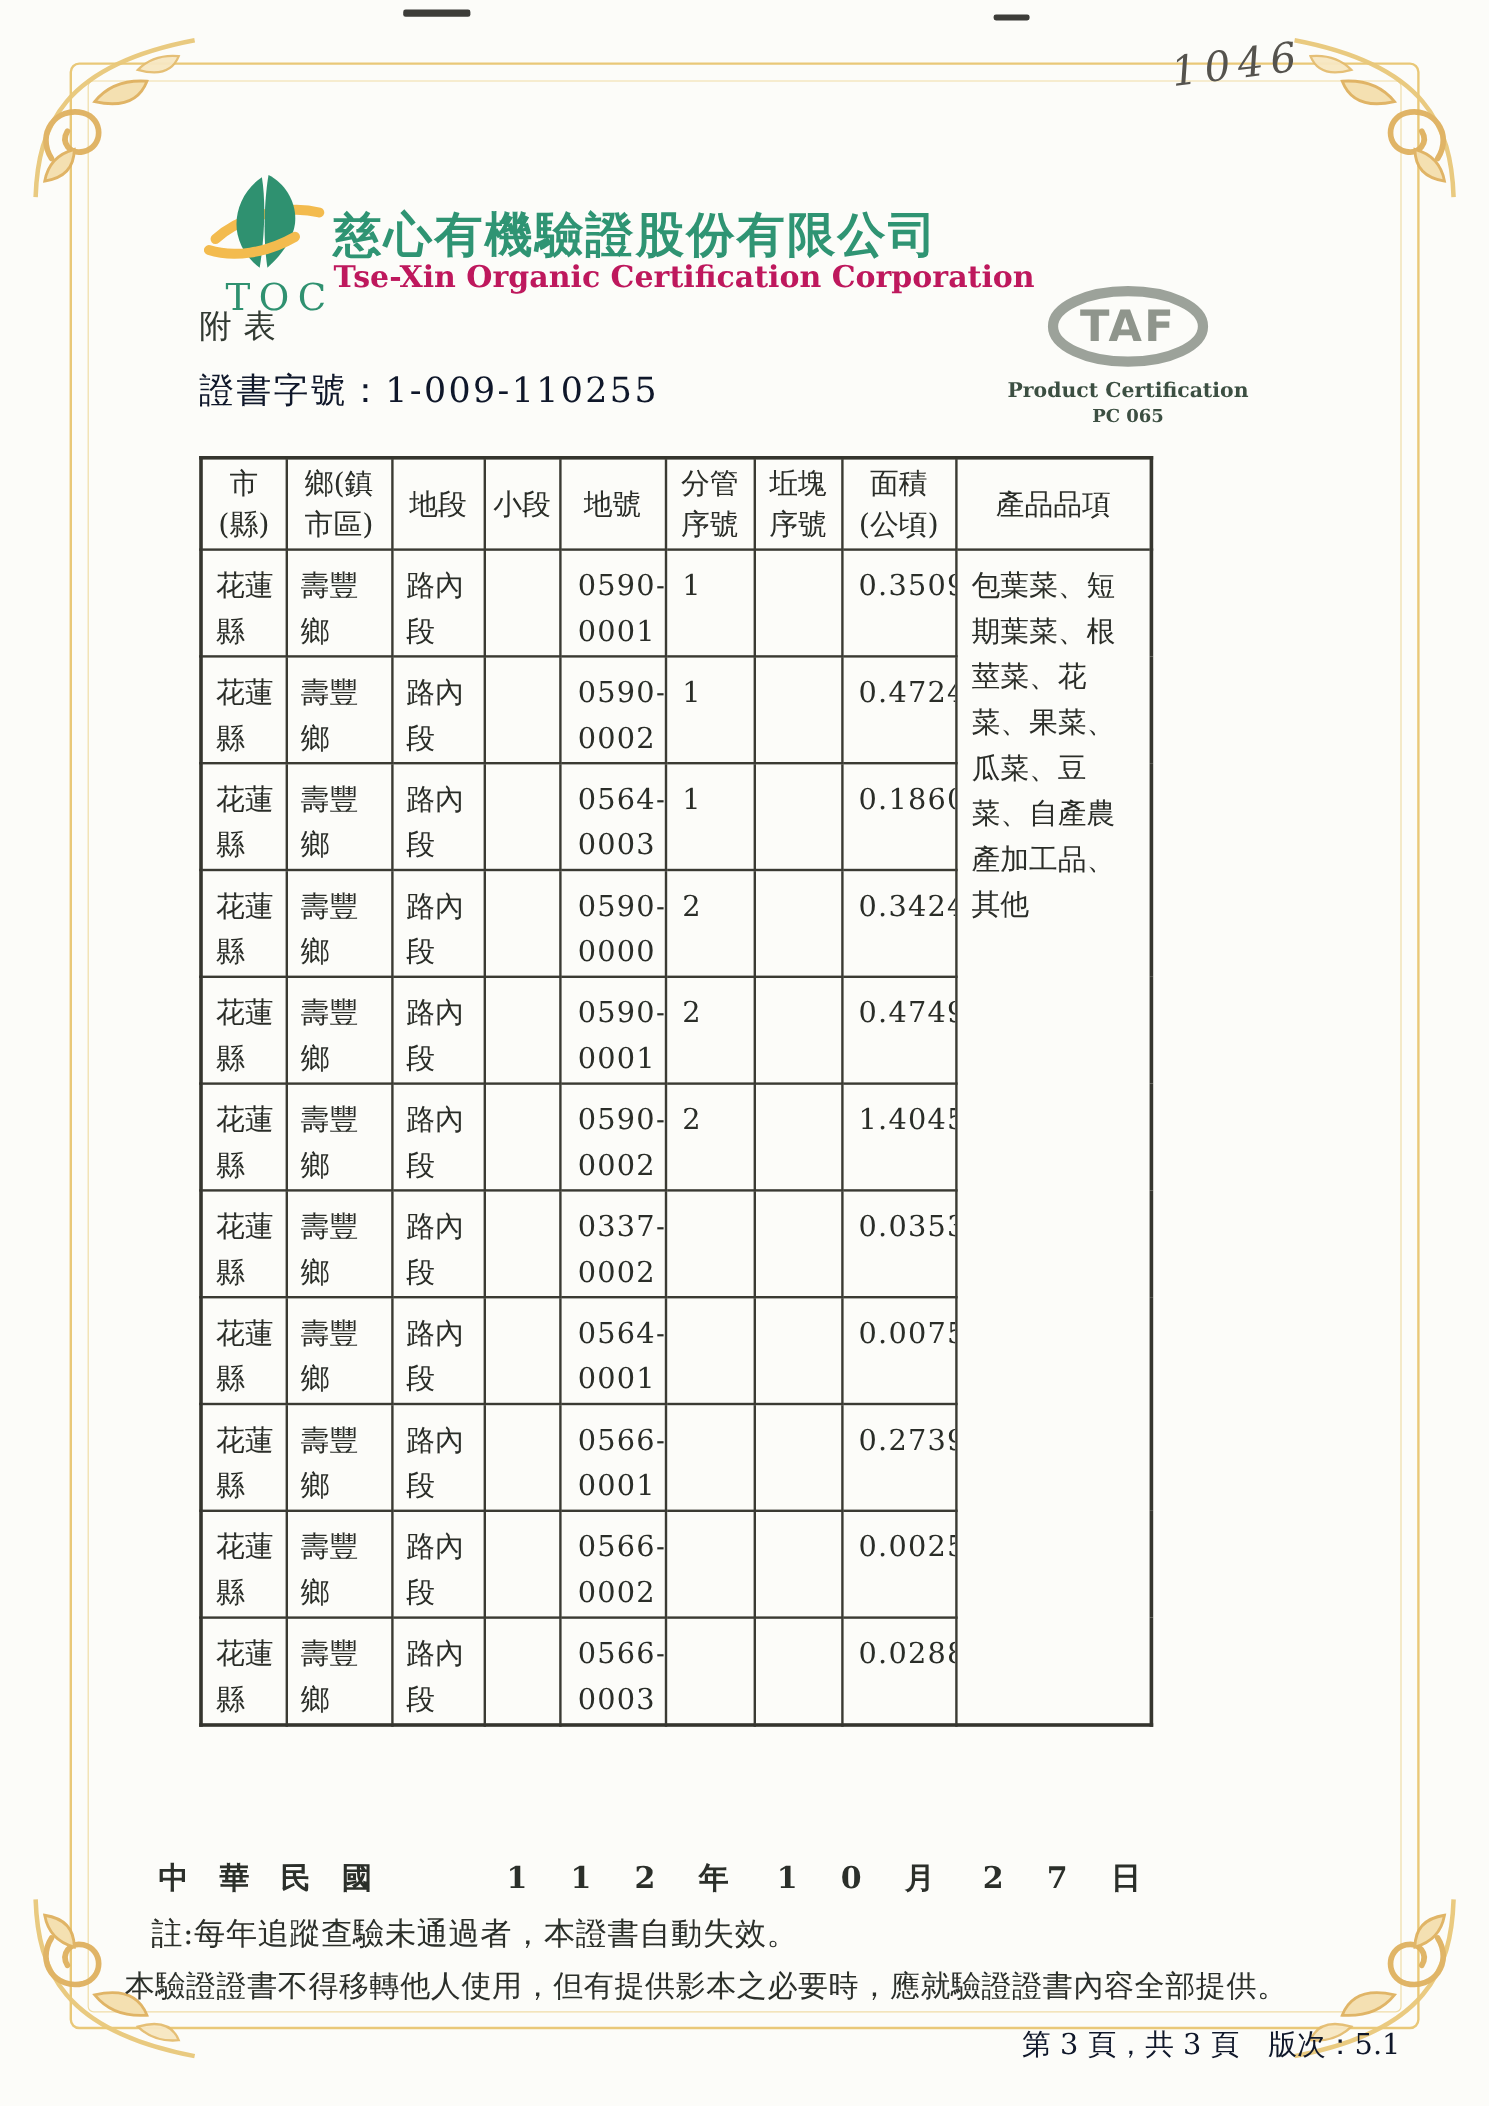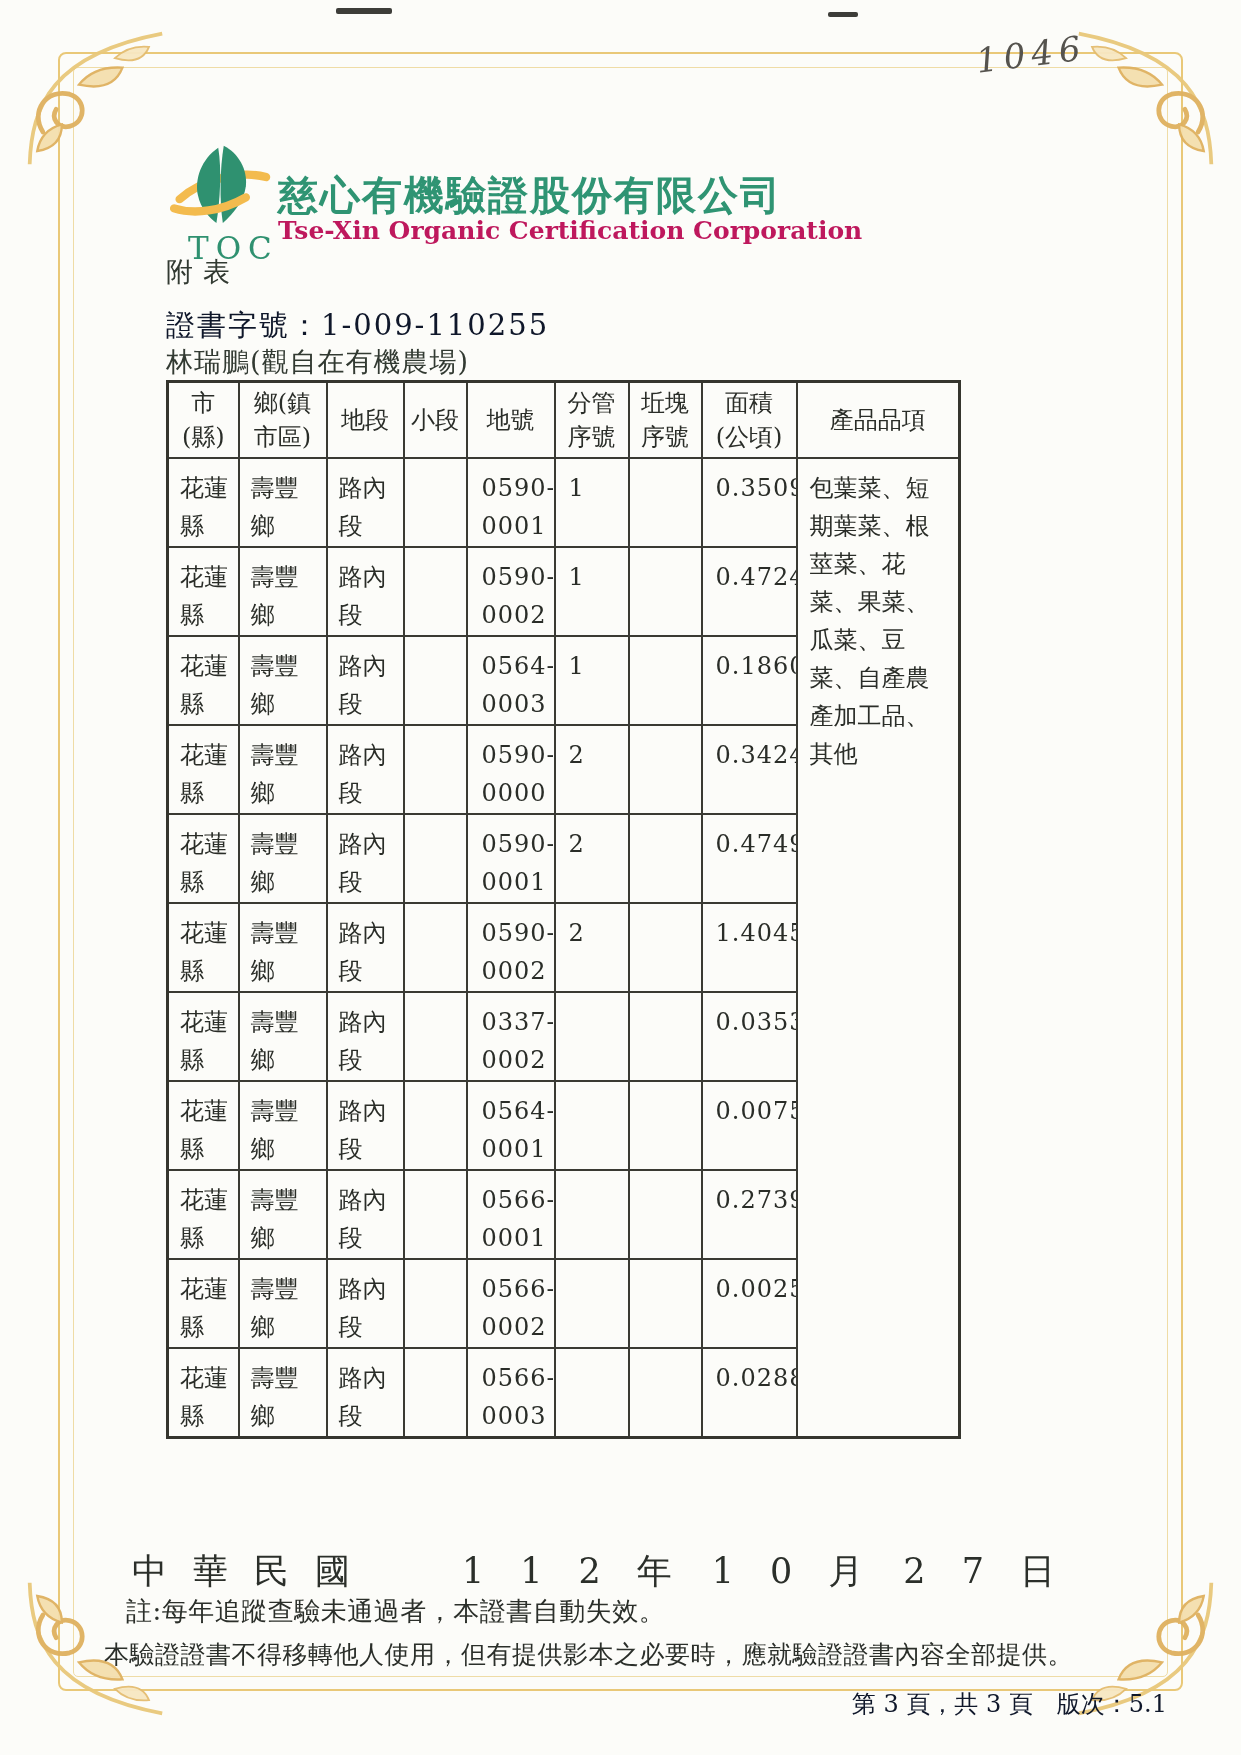--- a/index.html
+++ b/index.html
@@ -48,22 +48,22 @@
   table.parcels tbody tr{height:88px;}
   table.parcels th{font-weight:400; text-align:center; vertical-align:middle; line-height:34px;}
   table.parcels td{vertical-align:top; text-align:left; padding-top:10px; line-height:38px;}
   .cell-county,.cell-township,.cell-section{padding-left:11px;}
   .cell-subsection,.cell-plot_no{padding-left:8px;}
   .cell-land_no{padding-left:14px; letter-spacing:1px;border-radius:19px;}
   .cell-mgmt_no{padding-left:13px;}
   .cell-area{padding-left:13px; letter-spacing:1px;}
   .cell-products{padding:12px 24px 0 12px; line-height:37px;}
   
-  .date-line{position:absolute; left:132px; top:1548px; font-size:35px;
-    display:flex; align-items:baseline; color:#2b2f2a; white-space:pre;}
+  .date-line{position:absolute; left:132px; top:1548px; font-size:25px;
+    display:flex; align-items:baseline; color:#2b2f2a; white-space:pre;font-weight:bold;}
   .date-era{letter-spacing:26px; margin-right:86px;}
   .date-num{letter-spacing:36px;}
   .date-lbl{margin-right:40px;}
   .date-lbl:last-child{margin-right:0;}
   .note1{position:absolute; left:126px; top:1594px; font-size:26px; color:#2b2f2a; letter-spacing:.5px;}
   .note2{position:absolute; left:104px; top:1638px; font-size:25px; color:#2b2f2a; letter-spacing:.5px; z-index:3;}
   .page-info{position:absolute; right:74px; top:1688px; font-size:24px; color:#0f172a; z-index:3; white-space:pre;}
 </style>
 </head>
 <body>
@@ -103,24 +103,31 @@
     <path d="M10,60 C32,40 74,28 104,36" stroke="#f3bb4e" stroke-width="9" fill="none" stroke-linecap="round"></path>
     <path d="M52,4 C34,16 26,38 30,56 C33,70 42,80 50,86 C54,62 56,28 52,4 Z" fill="#2f9170"></path>
     <path d="M58,2 C74,10 84,28 82,46 C80,62 68,76 57,86 C53,60 54,26 58,2 Z" fill="#2f9170"></path>
     <path d="M4,70 C26,77 56,73 82,58" stroke="#f3bb4e" stroke-width="9" fill="none" stroke-linecap="round"></path>
   </svg>
   <div class="toc-label">TOC</div>
 
   <div class="company-zh">慈心有機驗證股份有限公司</div>
   <div class="company-en">Tse-Xin Organic Certification Corporation</div>
 
+  <div class="taf-block">
+    <svg viewBox="0 0 150 76" width="142" height="72">
+      <ellipse cx="75" cy="38" rx="66" ry="31" fill="none" stroke="#9ca29a" stroke-width="9"></ellipse>
+      <text x="75" y="51" text-anchor="middle" font-size="38" font-weight="bold" fill="#8f958c" font-family="DejaVu Sans, sans-serif" letter-spacing="2">TAF</text>
+    </svg>
+    <div class="taf-line1">Product Certification</div>
+    <div class="taf-line2">PC 065</div>
+  </div>
 
   <div class="attachment">附表</div>
   <div class="cert-no">證書字號：1-009-110255</div>
-  <div class="holder">林瑞鵬(觀自在有機農場)</div>
 
   <table class="parcels">
     <colgroup>
       <col style="width:71px">
         <col style="width:88px">
         <col style="width:77px">
       <col style="width:63px">
         <col style="width:88px">
         <col style="width:74px">
       <col style="width:73px">

